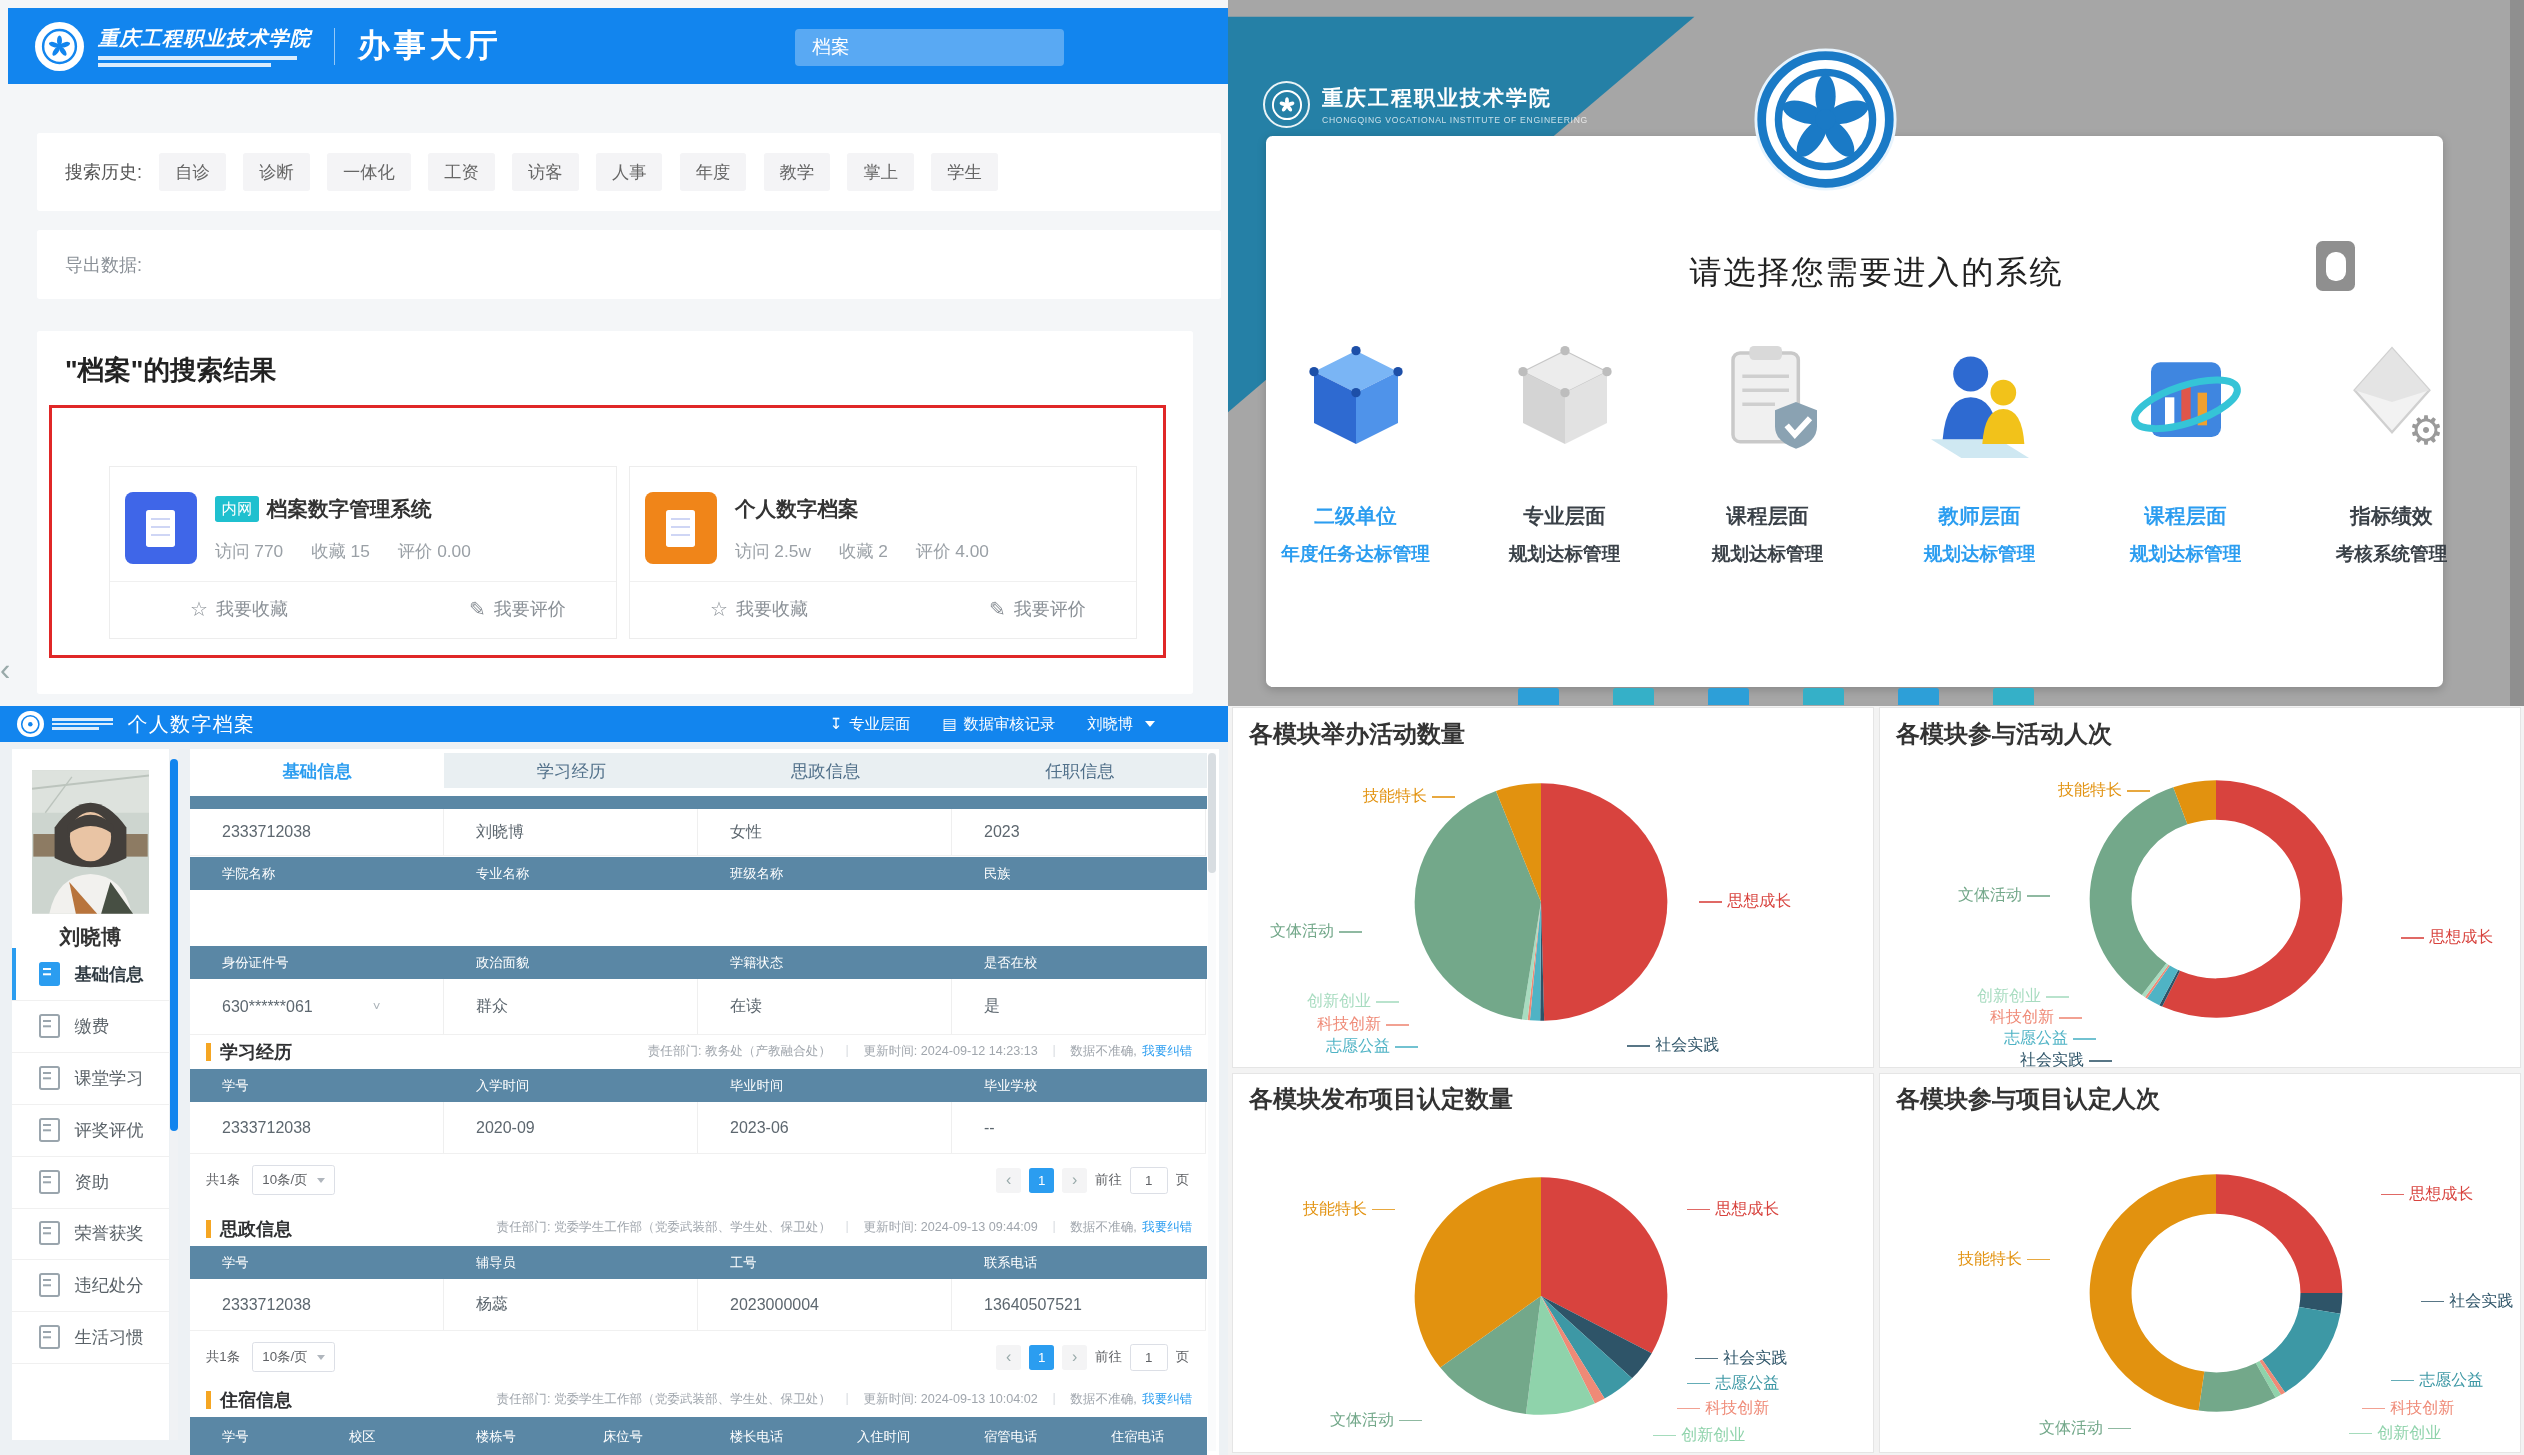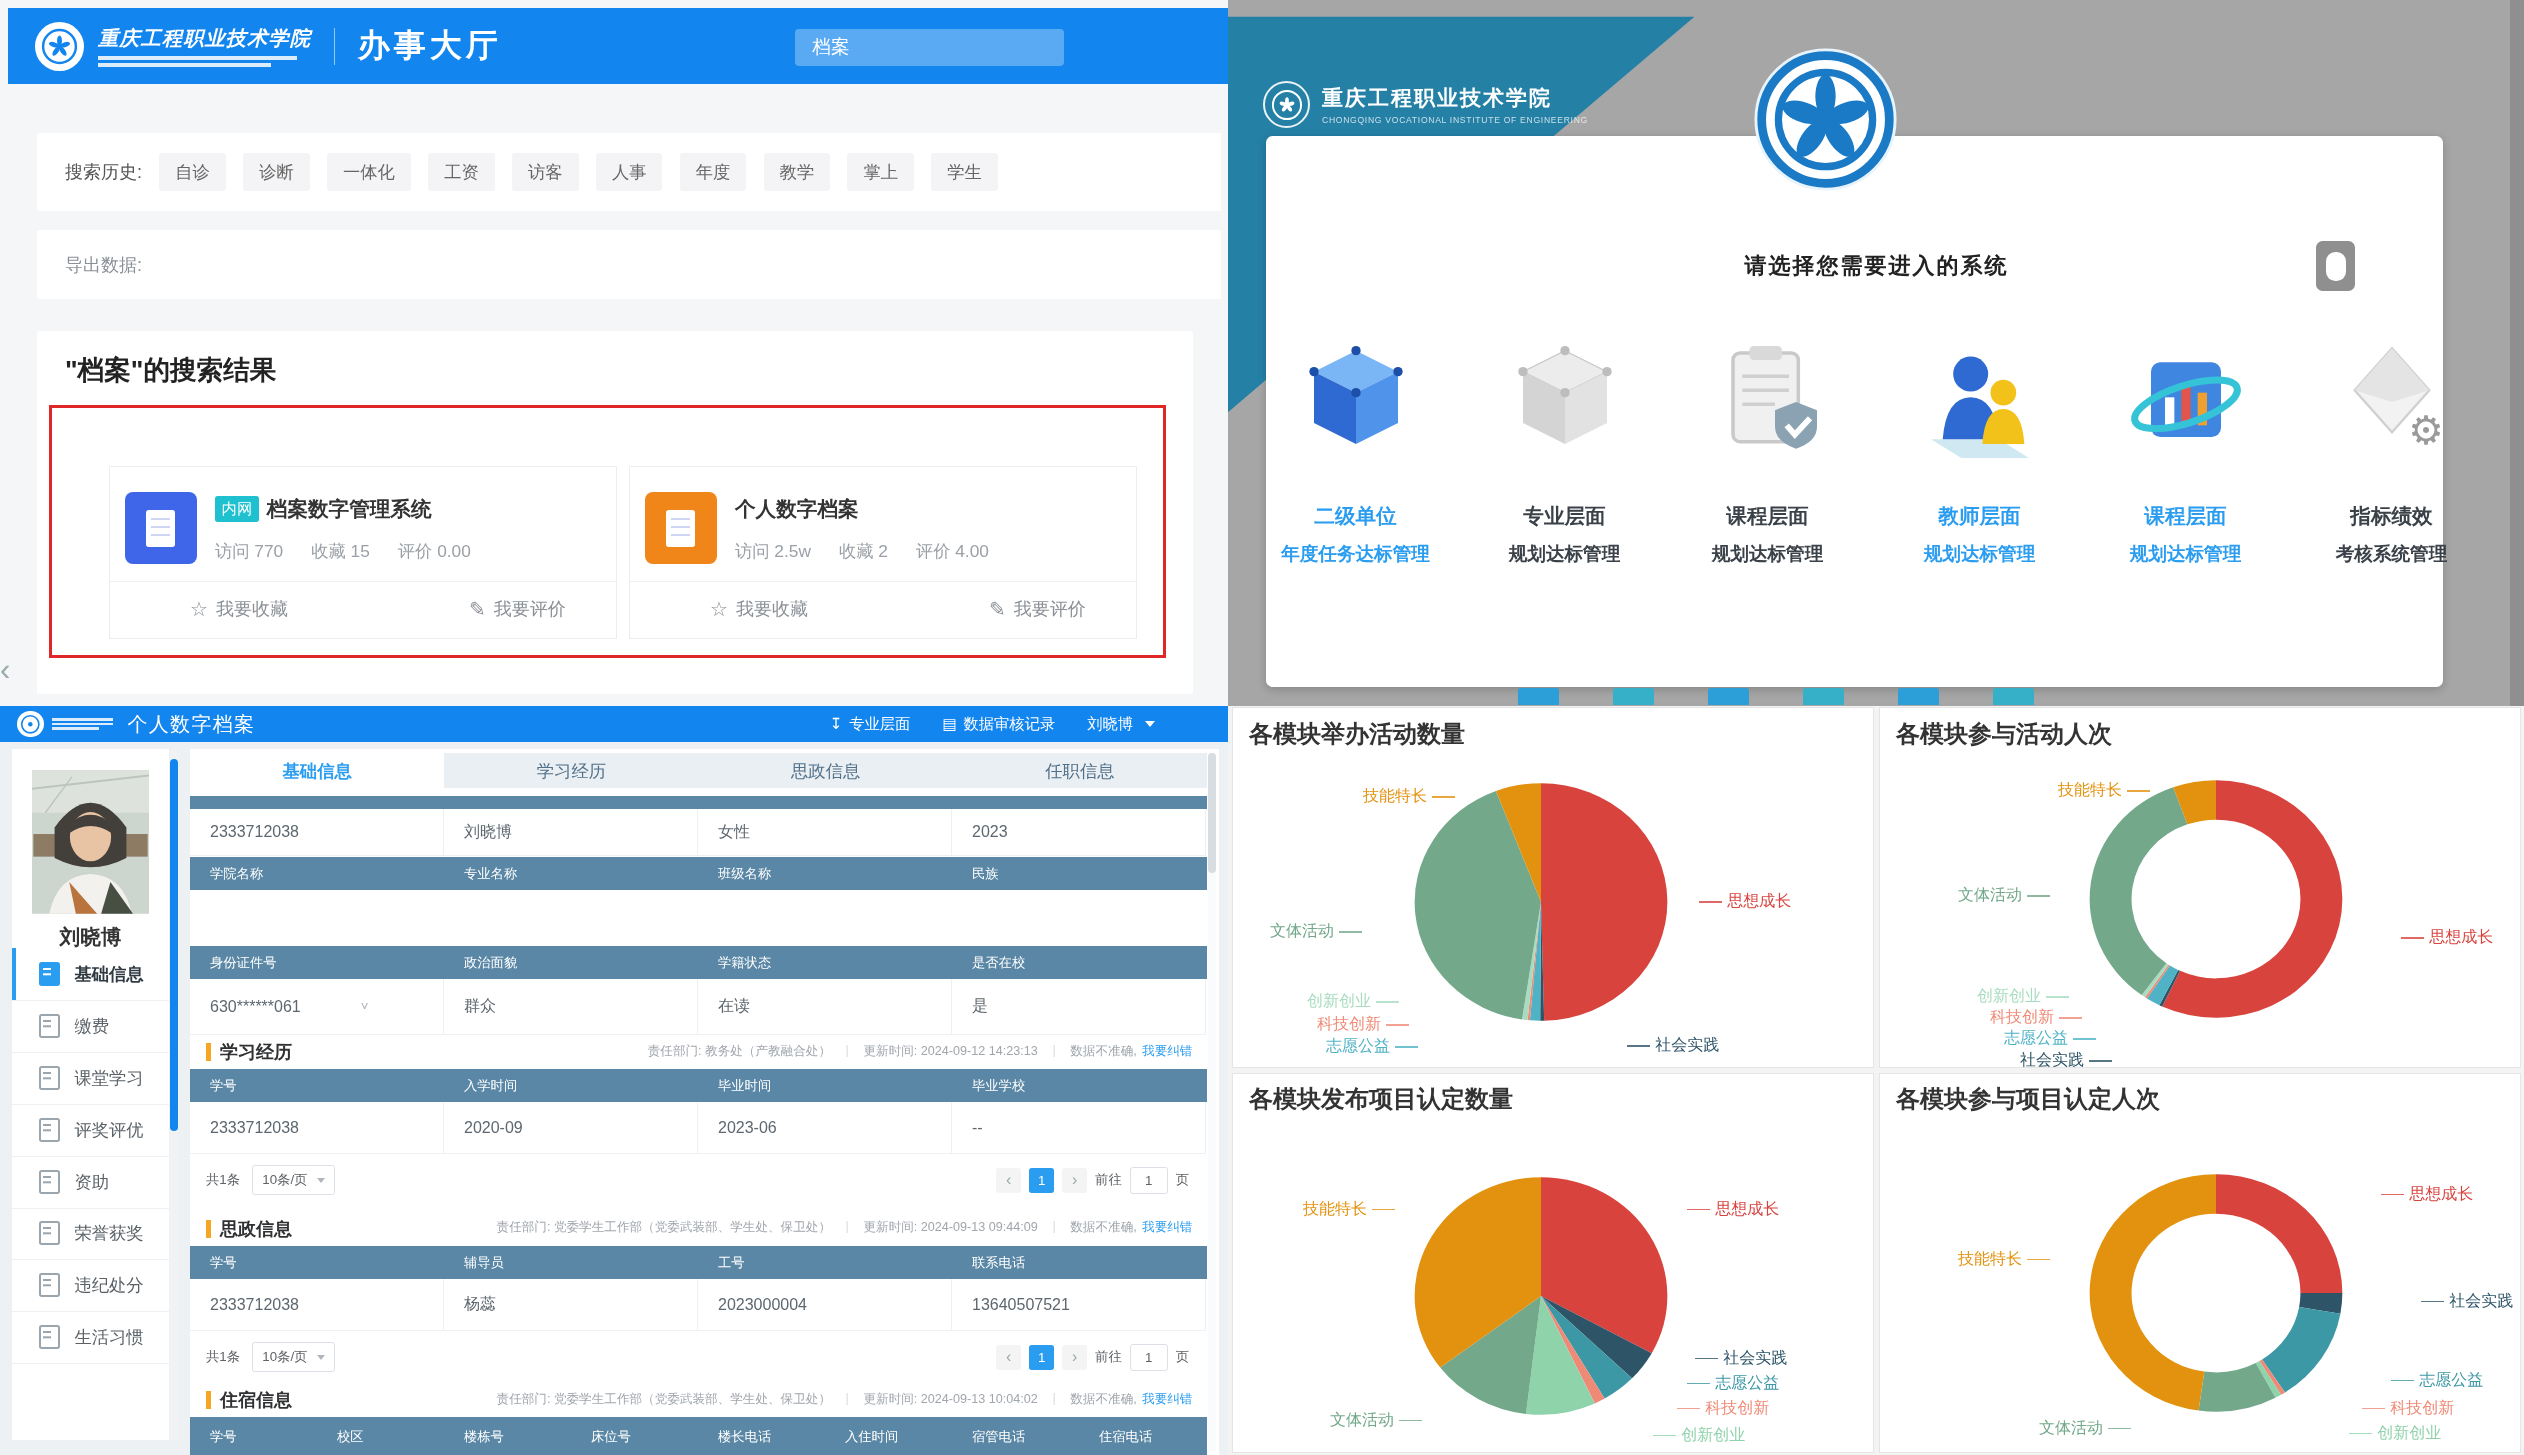--- a/index.html
+++ b/index.html
@@ -44,21 +44,21 @@
   
   #q-tr{left:1228px;top:0;width:1297px;height:706px;background:#a6a6a6}
   #tr-scroll{position:absolute;right:0;top:0;width:14.6px;height:100%;background:#8f8f8f}
   #tr-card{position:absolute;left:38px;top:136px;width:1177px;height:551px;background:#fff;border-radius:6.6px;box-shadow:0 2.7px 9.3px rgba(0,0,0,.18)}
   #tr-logo{position:absolute;left:35px;top:81px;display:flex;align-items:center;color:#fff}
   #tr-logo .ring{width:43px;height:43px;border-radius:50%;border:2px solid rgba(255,255,255,.9);display:flex;align-items:center;justify-content:center}
   #tr-logo .nm{margin-left:12px}
   #tr-logo .nm .l1{font-size:21px;font-weight:bold;letter-spacing:2px;font-family:"Liberation Serif","DejaVu Serif",serif}
   #tr-logo .nm .l2{font-size:8.6px;letter-spacing:0.7px;opacity:.75;margin-top:2.7px}
   #tr-seal{position:absolute;left:525px;top:47px;width:145px;height:145px}
-  #tr-title{position:absolute;left:0;top:251px;width:100%;text-align:center;font-size:22px;font-weight:bold;color:#222;letter-spacing:2px}
+  #tr-title{position:absolute;left:0;top:251px;width:100%;text-align:center;font-size:32px;font-weight:normal;color:#222;letter-spacing:2px}
   #tr-phone{position:absolute;left:1088px;top:241px;width:39px;height:50px;background:#8f8f8f;border-radius:6.6px;display:flex;align-items:center;justify-content:center}
   #tr-phone b{width:20px;height:29px;background:#fff;border-radius:9.3px}
   .sys{position:absolute;top:319px;width:199px;text-align:center;cursor:pointer}
   .sys svg{width:140px;height:166px;margin:0 auto}
   .sys-l1{font-size:20.6px;font-weight:bold;margin-top:17.3px}
   .sys-l2{font-size:18.6px;font-weight:bold;margin-top:10.6px}
   .sys.plain .sys-l1,.sys.plain .sys-l2{color:#3a4148}
   .sys.hi .sys-l1,.sys.hi .sys-l2{color:#2b9df0}
   .strip-sq{position:absolute;top:688px;height:17.3px;width:41px;border-radius:2.7px 2.7px 0 0}
 
@@ -87,21 +87,21 @@
   .mitem.active span{color:#2f3a42;font-weight:bold}
   #bl-main{position:absolute;left:190px;top:43px;width:1029px;height:707px;background:#fff}
   #main-scroll{position:absolute;left:1018px;top:4px;width:8px;height:698px;background:#fafbfc}
   #main-thumb{position:absolute;left:1018px;top:4px;width:8px;height:120px;background:#d8dde1;border-radius:4px}
   .tabs{position:absolute;left:0px;top:4px;width:1017px;height:35px;display:flex;background:#e9eff2}
   .tab{flex:1;display:flex;align-items:center;justify-content:center;font-size:17.3px;color:#51708a;cursor:pointer}
   .tab.active{background:#fff;color:#2b9df0;font-weight:bold}
   .trow,.thead{position:absolute;left:0;width:1017px;display:flex}
   .thead{background:#5a87a5}
   .thead .tc{color:#fff;font-size:13.3px}
-  .tc{width:254px;display:flex;align-items:center;padding-left:20px;box-sizing:border-box;font-size:16px;color:#5d676f}
+  .tc{width:254px;display:flex;align-items:center;padding-left:32px;box-sizing:border-box;font-size:16px;color:#5d676f}
   .trow .tc{border-right:0.7px solid #efefef;border-bottom:0.7px solid #f0f0f0}
   .tc8{width:127px}
   .idcaret{margin-left:60px;color:#aab2b8;font-size:13.3px}
   .sec{position:absolute;left:16px;display:flex;align-items:center}
   .sec .bar{width:4.7px;height:18.6px;background:#f5a623;margin-right:9.3px}
   .sec b{font-size:18px;color:#303133}
   .sec-meta{position:absolute;right:26.6px;display:flex;align-items:flex-start;font-size:12.6px;color:#a0a6ad;white-space:nowrap}
   .sec-meta .sep{margin:0 14.6px;color:#d8dce0;font-style:normal}
   .sec-meta a{color:#2b9df0;margin-left:5.3px;cursor:pointer}
   .pgrow{position:absolute;left:16px;width:983px;display:flex;align-items:center;font-size:13.3px;color:#606266}

